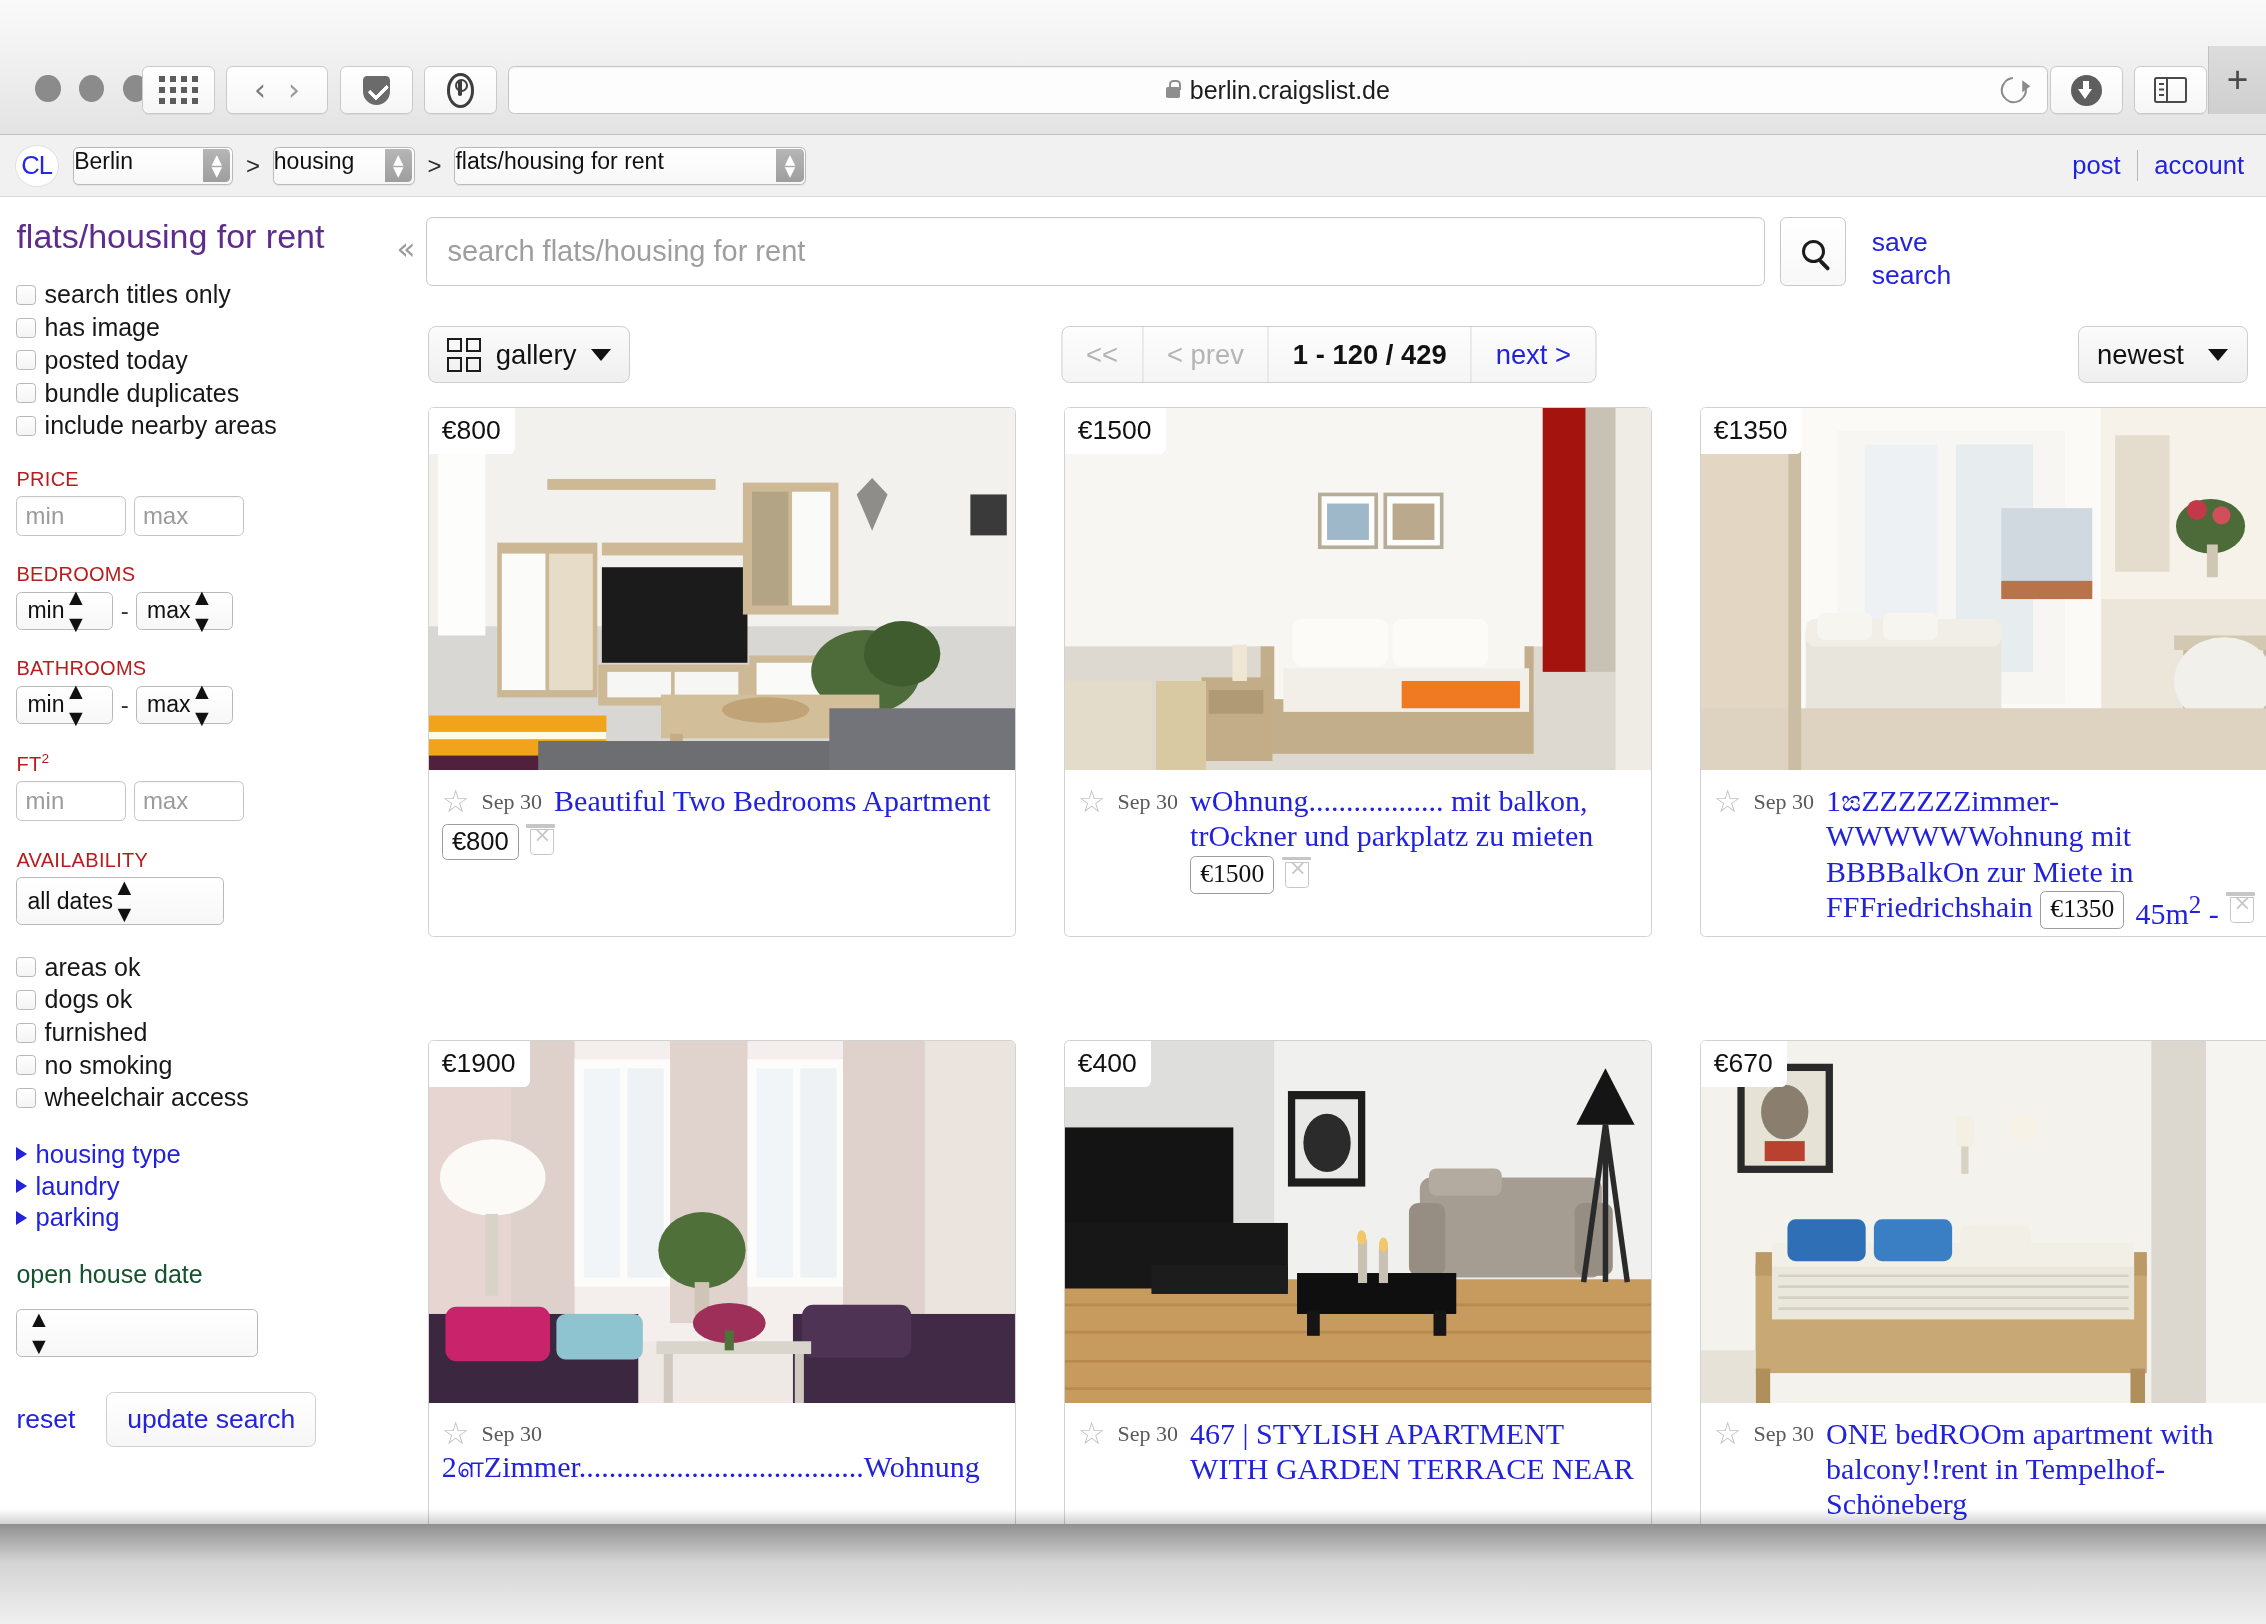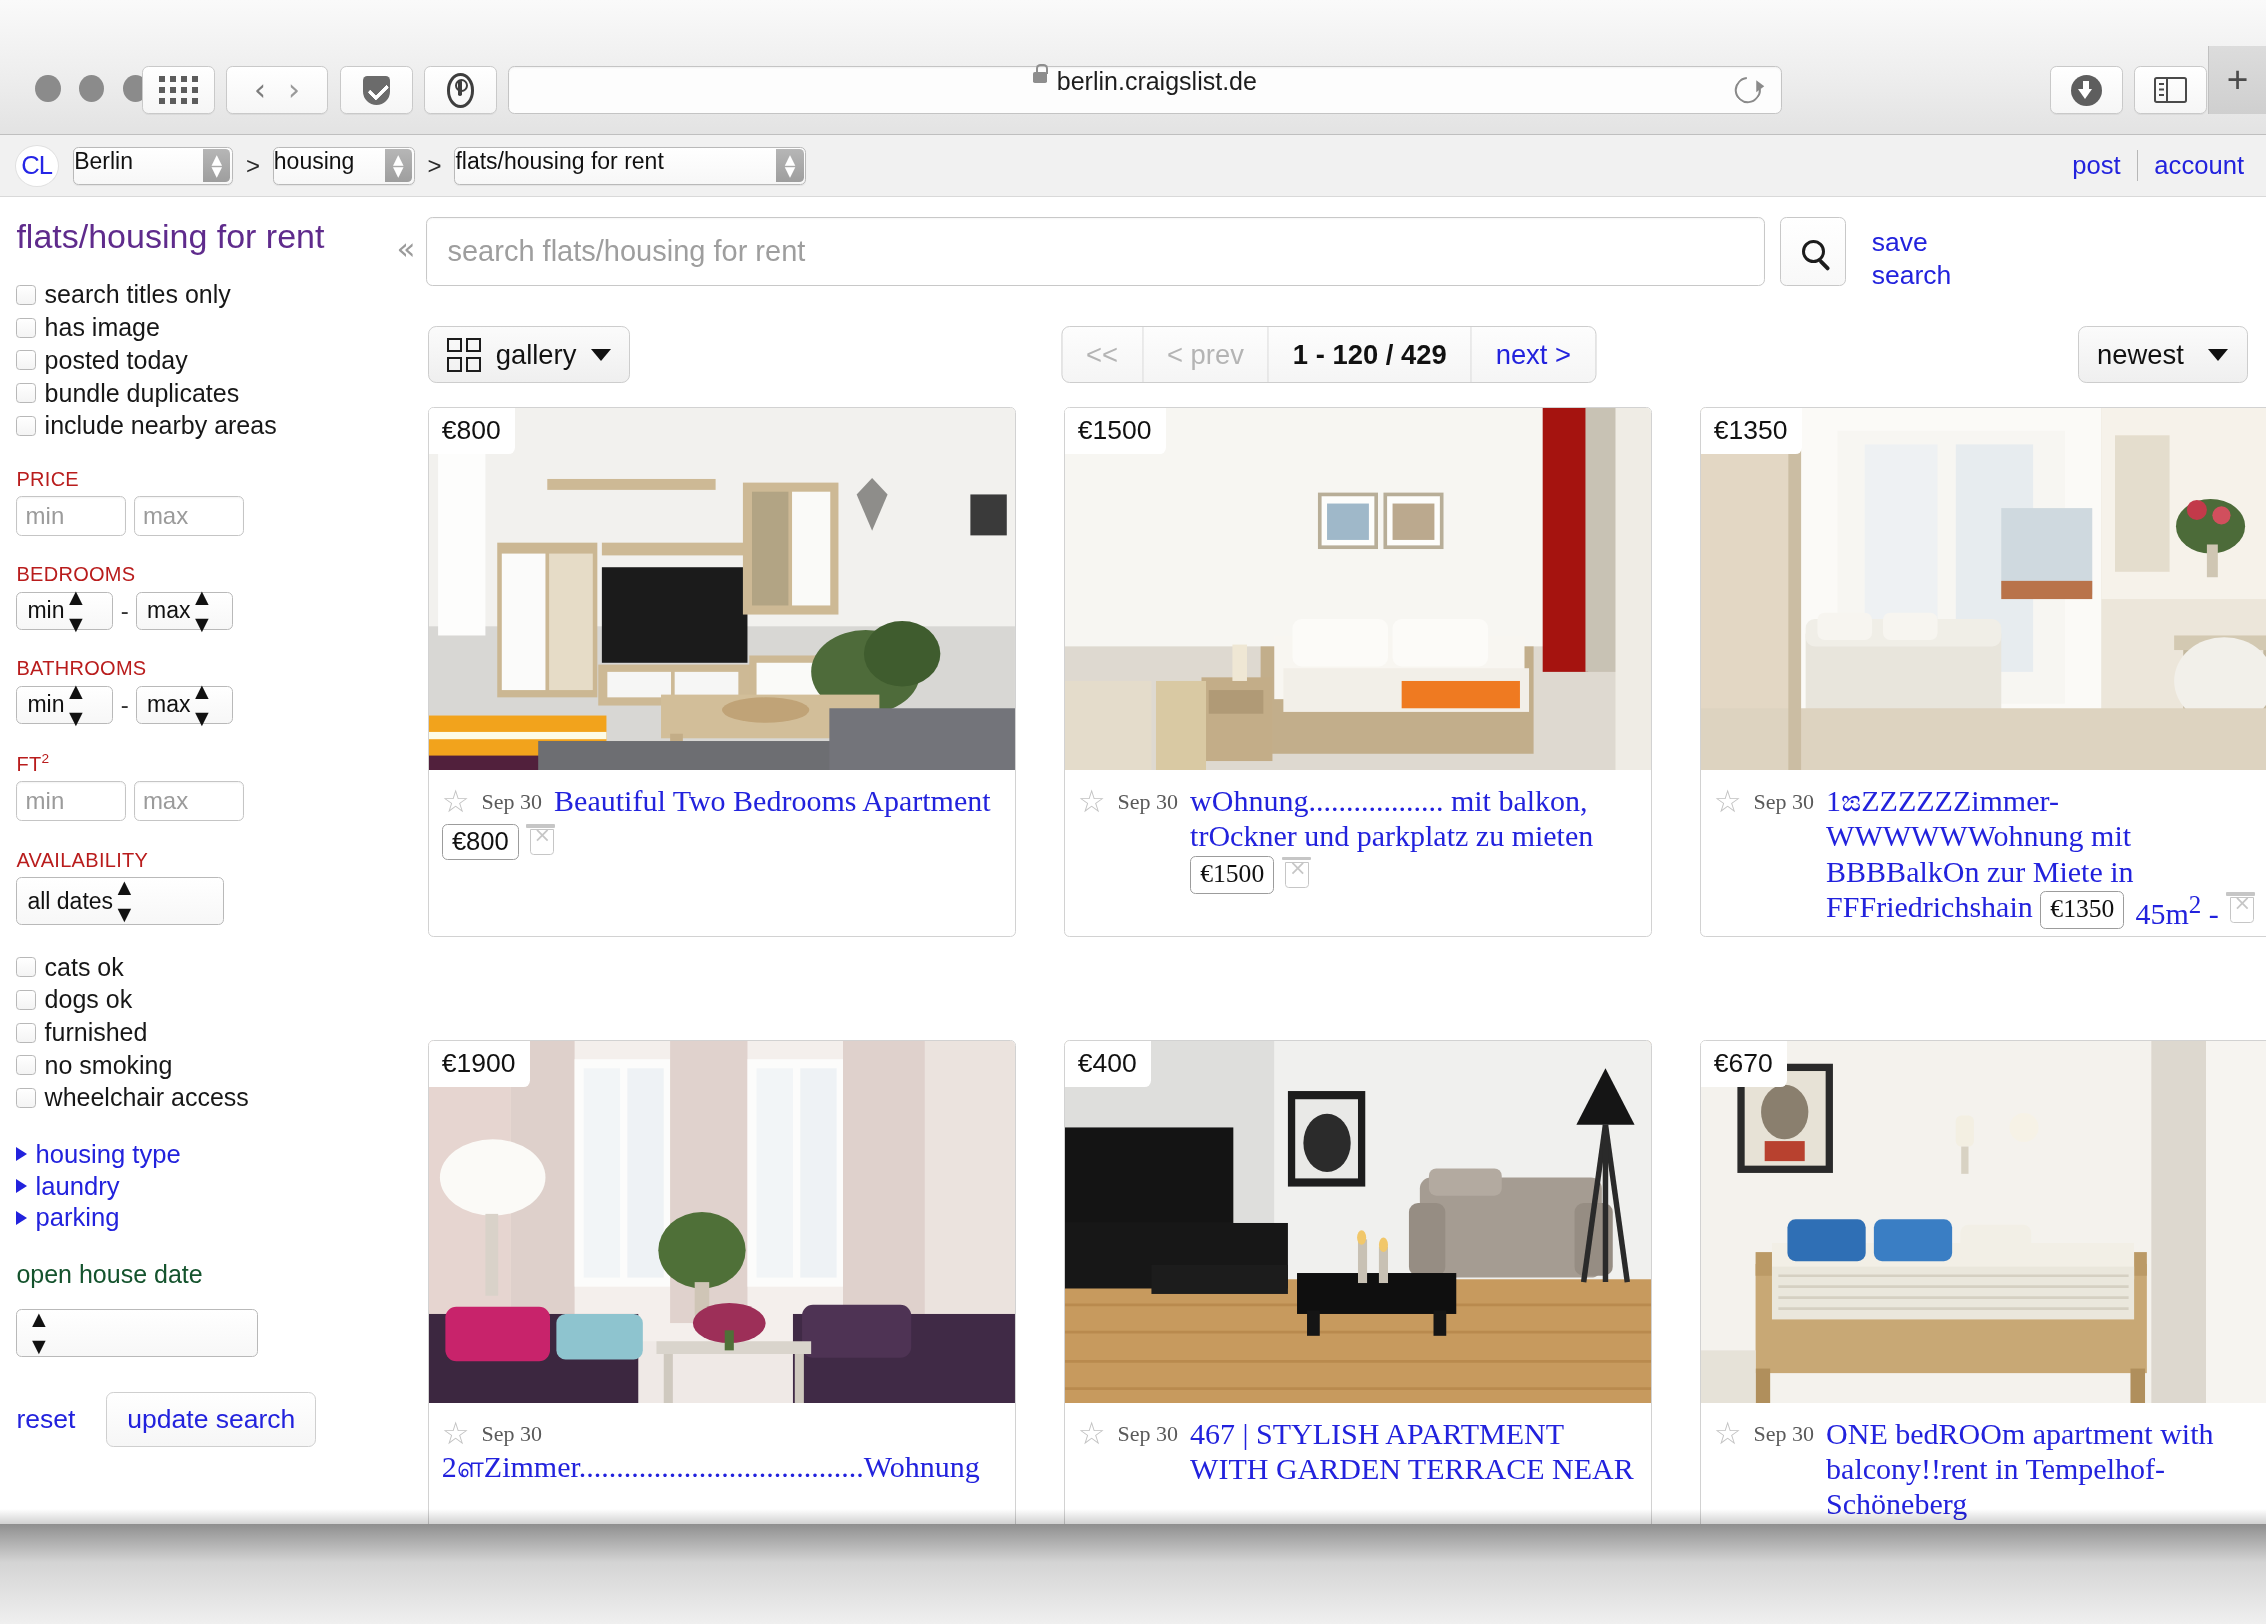--- a/index.html
+++ b/index.html
@@ -97,24 +97,24 @@
     width: 33px; height: 25.6px; border: 2.7px solid #4a4a4a; border-radius: 2.7px;
     position: relative; display: flex;
   }
   .sb-ico i { display:block; width: 12px; border-right: 2.7px solid #4a4a4a; }
   .sb-ico em {
     position: absolute; left: 2.7px; top: 3.7px; width: 5.5px; height: 1.8px;
     background: #4a4a4a; box-shadow: 0 5.5px 0 #4a4a4a, 0 11px 0 #4a4a4a;
   }
   .urlbar {
     position: absolute; left: 508px; top: 66px;
-    width: 1274px; height: 48px;
+    width: 1540px; height: 48px;
     background: #fdfdfd;
     border: 0.9px solid #c4c4c4; border-radius: 6.4px;
-    display: flex; align-items: flex-start; justify-content: center;
+    display: flex; align-items: center; justify-content: center;
     box-shadow: inset 0 0.9px 1.8px rgba(0,0,0,0.05);
   }
   .lock {
     width: 13.7px; height: 11px; background: #8e8e8e; border-radius: 1.8px;
     position: relative; margin-right: 10px; margin-top: 4.6px;
   }
   .lock::before {
     content: ""; position: absolute; left: 2.7px; top: -7.3px;
     width: 8.2px; height: 8.2px; border: 2.7px solid #8e8e8e;
     border-bottom: none; border-radius: 4.6px 4.6px 0 0;
@@ -568,21 +568,21 @@
         <div class="grp-label">AVAILABILITY</div>
         <div class="wsel">
           <span>all dates</span>
           <span class="stepper">▲<br>▼</span>
         </div>
       </div>
 
       <div class="grp">
         <div class="cb-row">
           <span class="cb"></span>
-          <span class="cb-label">cats ok</span>
+          <span class="cb-label">areas ok</span>
         </div>
         <div class="cb-row">
           <span class="cb"></span>
           <span class="cb-label">dogs ok</span>
         </div>
         <div class="cb-row">
           <span class="cb"></span>
           <span class="cb-label">furnished</span>
         </div>
         <div class="cb-row">

